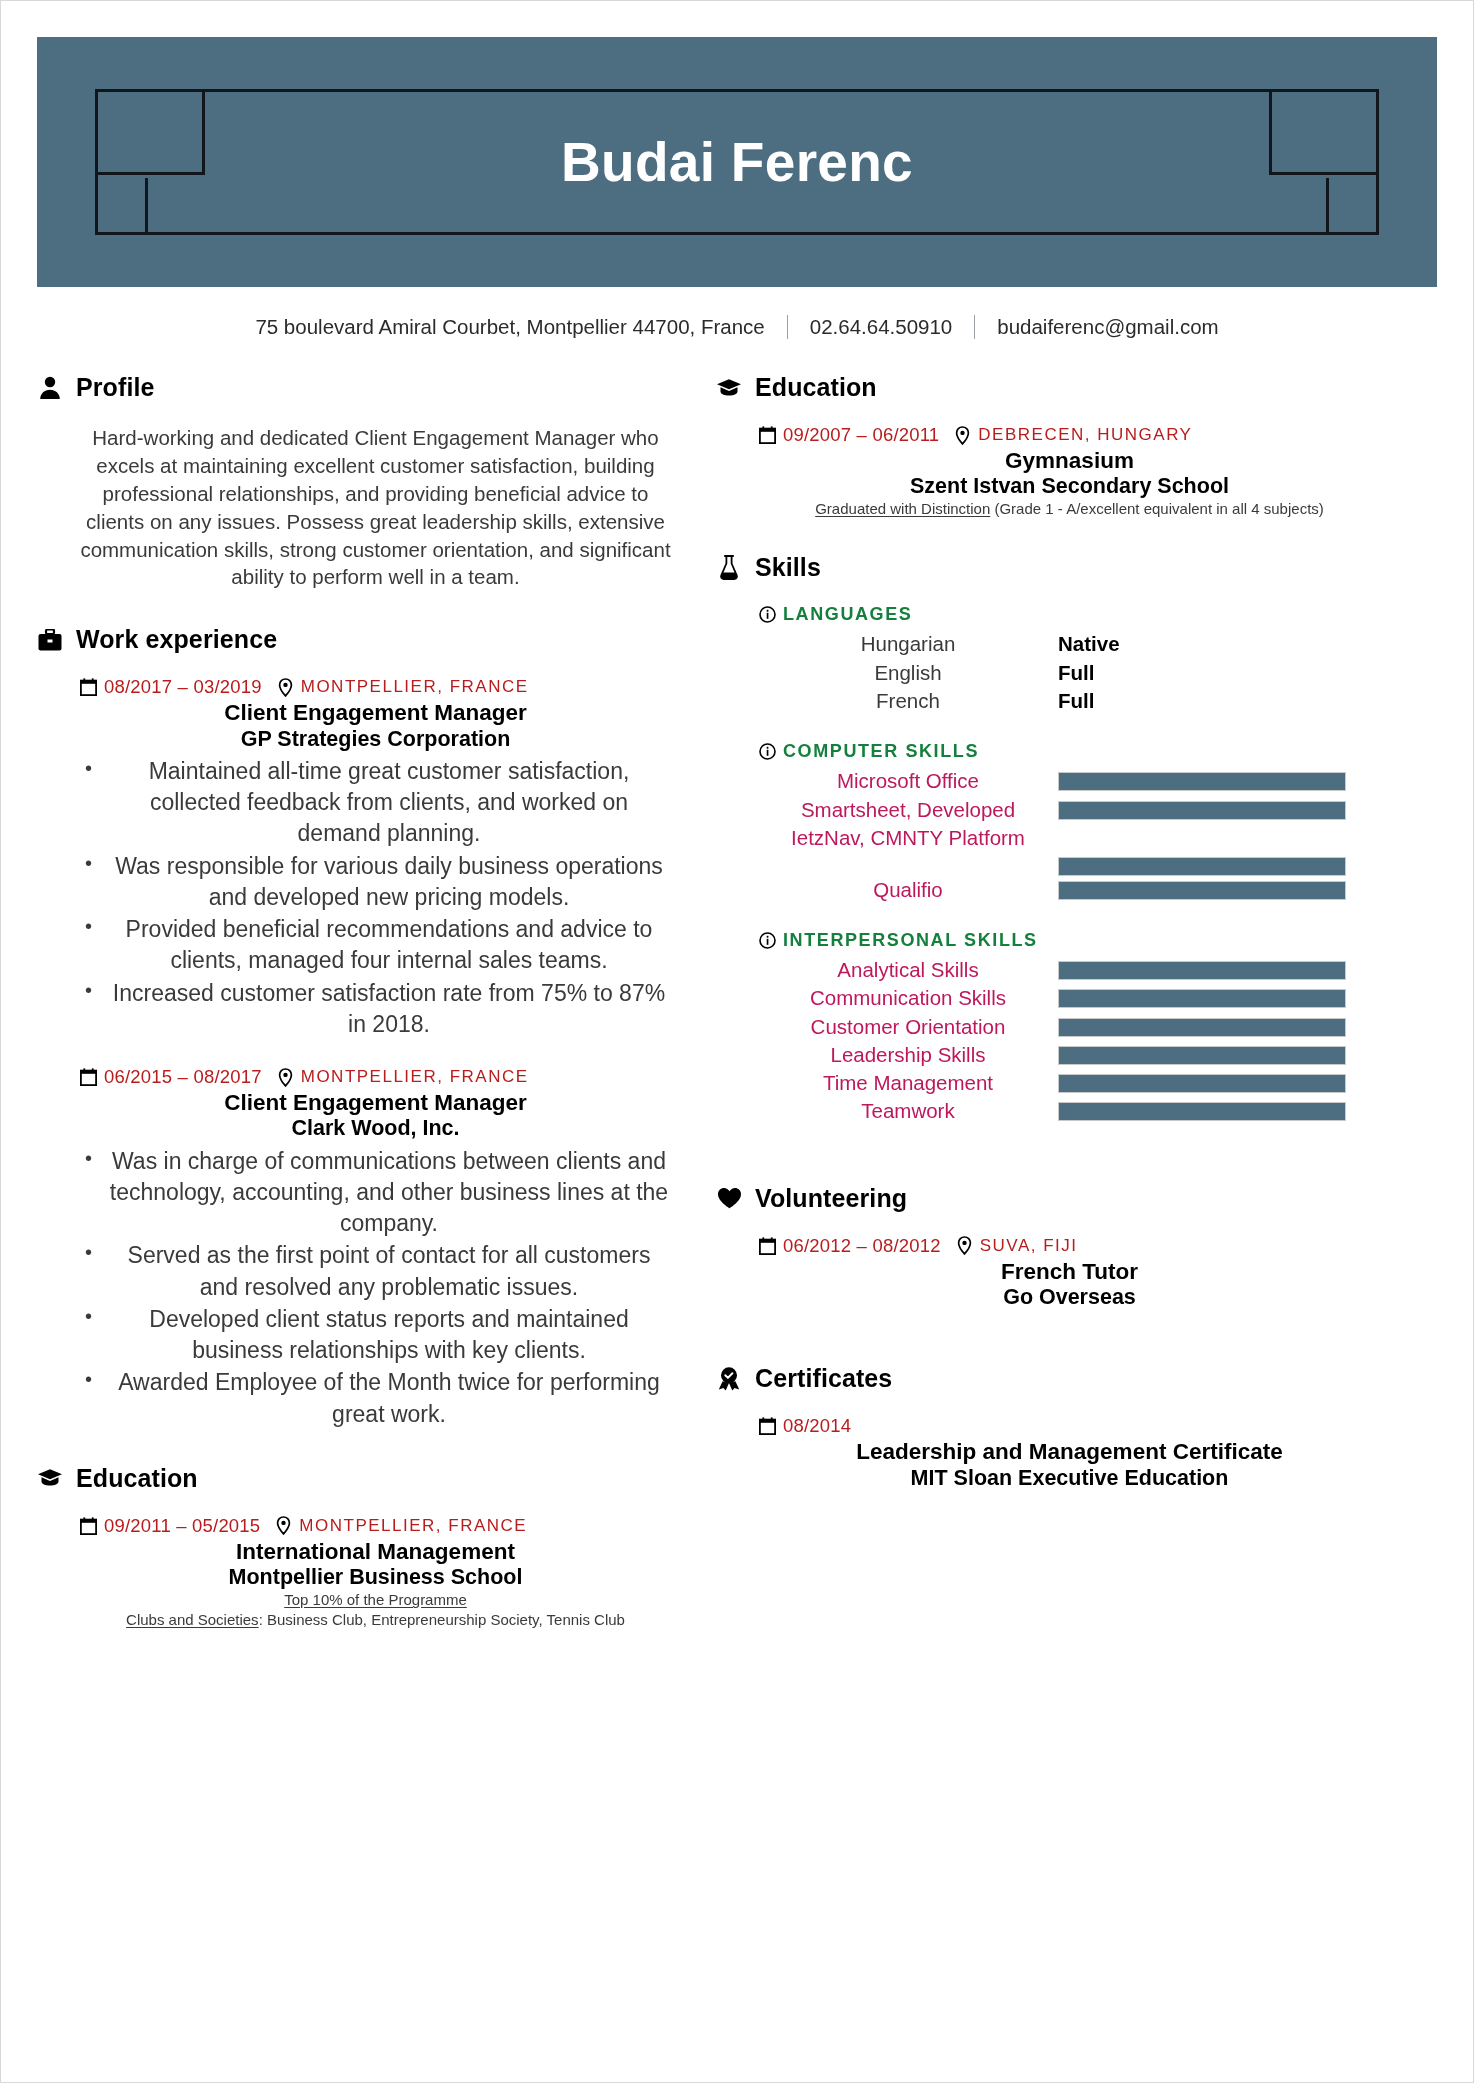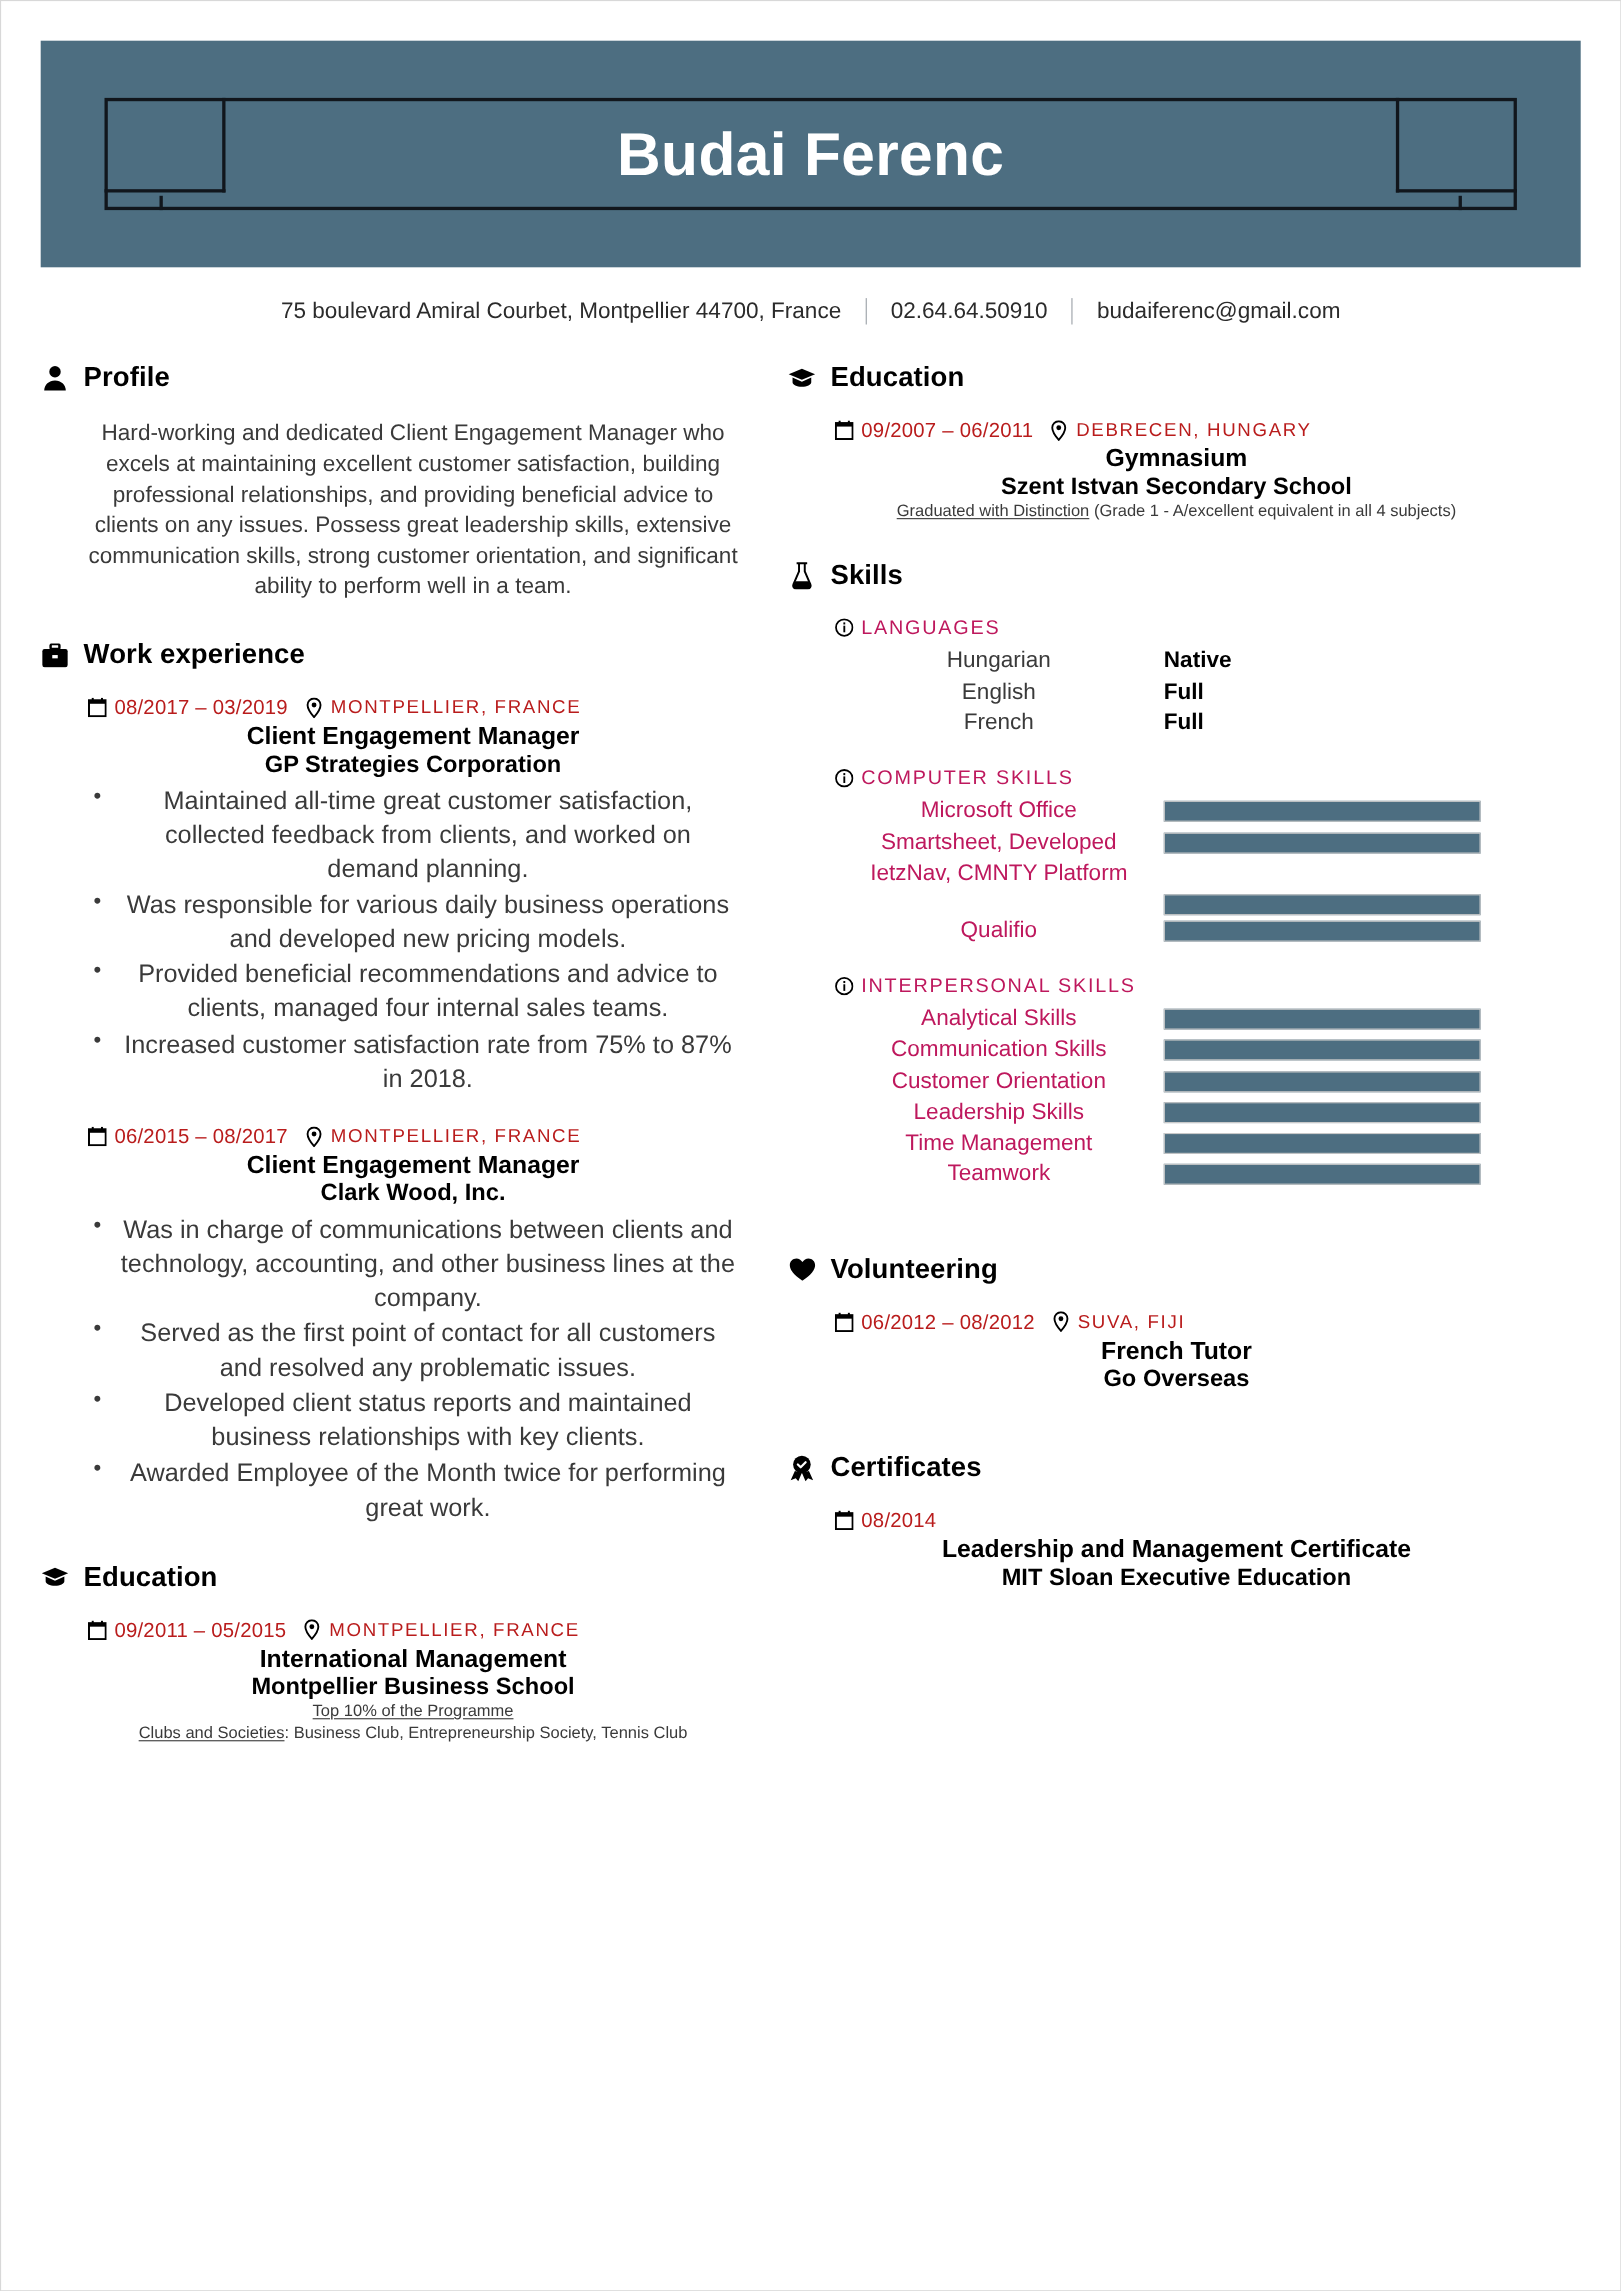--- a/index.html
+++ b/index.html
@@ -15,21 +15,21 @@
     width: 1474px;
     min-height: 2083px;
     background: #ffffff;
     border: 1px solid #d8d8d8;
     padding: 0;
   }
 
   
   .banner {
     margin: 36px 36px 0 36px;
-    height: 206px;
+    height: 250px;
     background: #4d6e81;
     position: relative;
     display: flex;
     align-items: center;
     justify-content: center;
   }
   .banner-frame {
     position: absolute;
     left: 58px;
     right: 58px;
@@ -204,23 +204,23 @@
     gap: 7px;
     margin-bottom: 5px;
   }
   .info-ico {
     width: 18px; height: 18px; flex: none;
     display: inline-flex; align-items: center; justify-content: center;
   }
   .info-ico svg { display: block; }
   .skill-group-title {
     font-size: 18px;
-    font-weight: normal;
+    font-weight: bold;
     letter-spacing: 1.6px;
-    color: #be185d;
+    color: #15803d;
   }
   .lang-row {
     display: flex;
     font-size: 20.5px;
     line-height: 1.38;
     color: #3a3a3a;
   }
   .lang-name { width: 300px; flex: none; }
   .lang-level { font-weight: bold; color: #000; }
 

